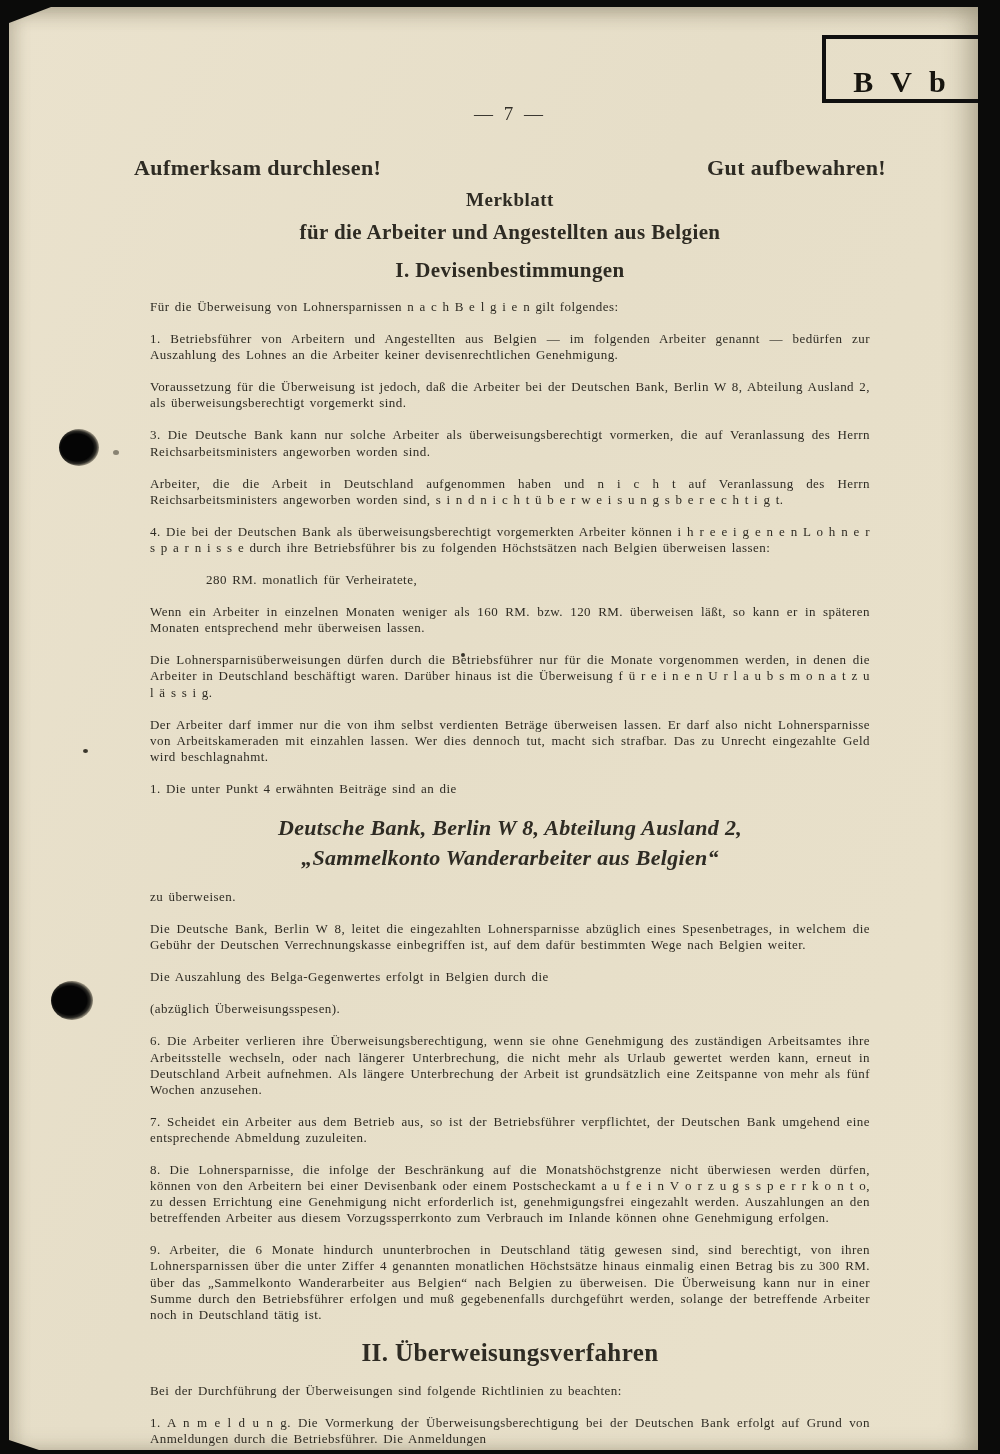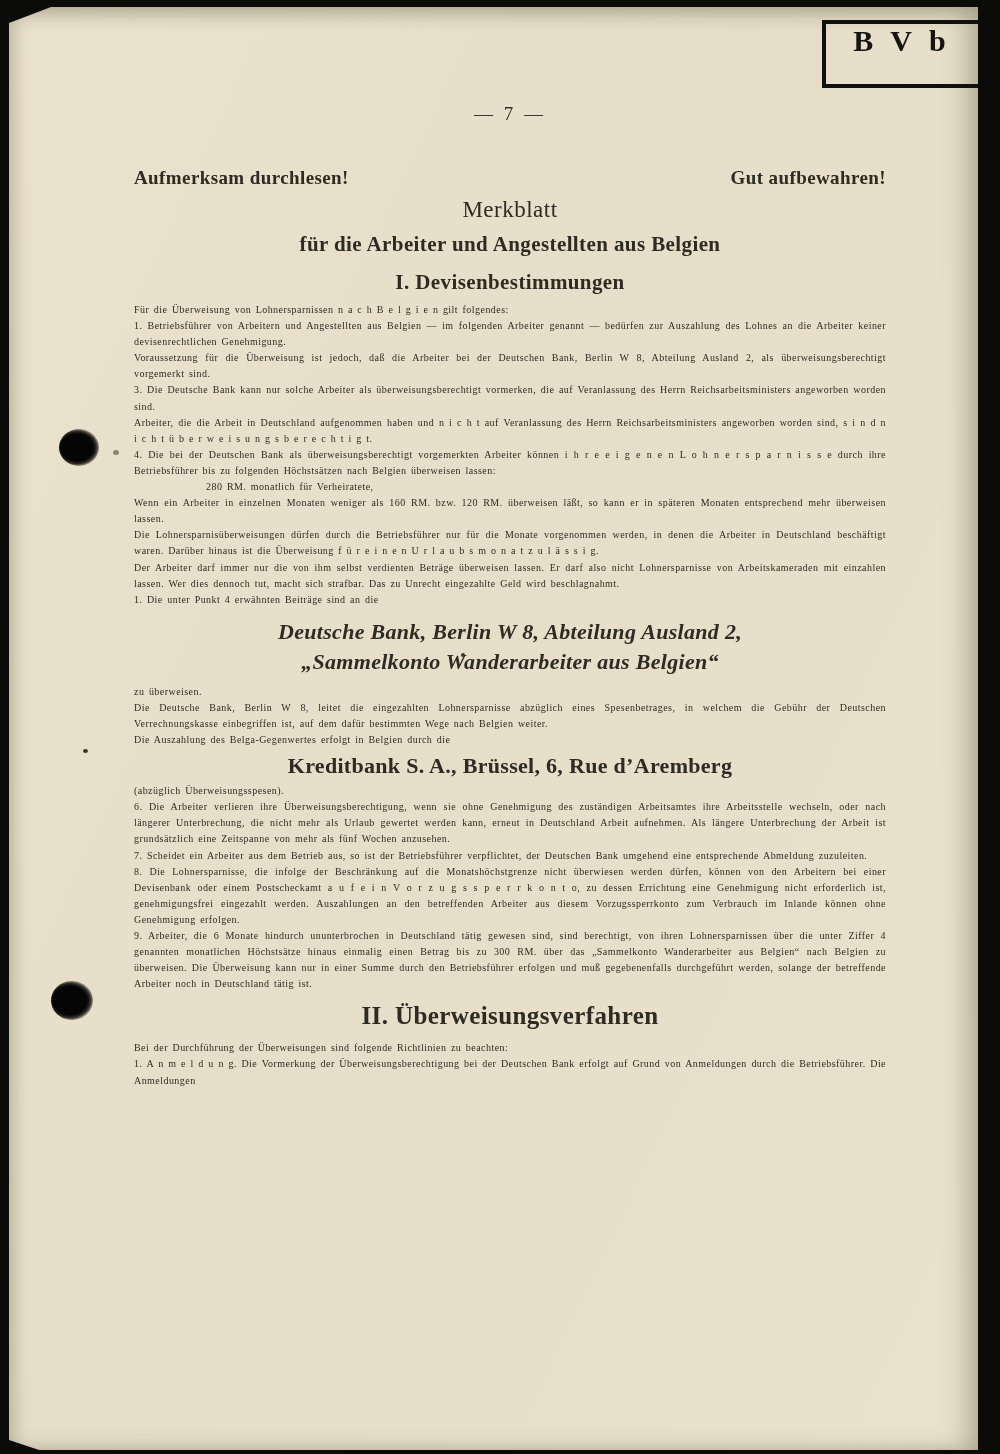--- a/index.html
+++ b/index.html
@@ -14,39 +14,39 @@
     background:linear-gradient(115deg,#eae2cd 0%,#e6dec8 45%,#e9e1cb 100%);
     box-shadow:inset -14px 0 22px rgba(95,85,62,.28),
                inset 0 10px 16px rgba(95,85,62,.18),
                inset 10px 0 14px rgba(95,85,62,.14);
   }
   .corner-tl{position:absolute;left:0;top:0;width:0;height:0;
     border-top:16px solid #0b0b0a;border-right:42px solid transparent;}
   .corner-bl{position:absolute;left:0;bottom:0;width:0;height:0;
     border-bottom:10px solid #0b0b0a;border-right:30px solid transparent;}
   .stamp-box{
-    position:absolute;right:0;top:13px;width:152px;height:60px;
+    position:absolute;right:0;top:28px;width:152px;height:60px;
     border-top:4px solid #101010;border-left:4px solid #101010;border-bottom:4px solid #101010;
-    display:flex;align-items:flex-start;justify-content:center;
+    display:flex;align-items:flex-end;justify-content:center;
   }
   .stamp-text{font-size:30px;font-weight:bold;letter-spacing:5px;color:#17150f;}
   .content{margin-left:125px;width:752px;padding-top:96px;color:#2e2b23;}
   .page-number{
     text-align:center;font-size:19px;letter-spacing:3px;color:#33302a;height:24px;
   }
   .note-row{
     display:flex;justify-content:space-between;align-items:baseline;
-    margin-top:40px;font-size:19px;font-weight:bold;letter-spacing:.4px;
+    margin-top:28px;font-size:22px;font-weight:bold;letter-spacing:.4px;
   }
-  .doc-title{margin:8px 0 0 0;text-align:center;font-size:23px;font-weight:normal;letter-spacing:.5px;}
+  .doc-title{margin:8px 0 0 0;text-align:center;font-size:19px;font-weight:bold;letter-spacing:.5px;}
   .doc-subtitle{margin:9px 0 0 0;text-align:center;font-size:21px;font-weight:bold;letter-spacing:.4px;}
   .section-heading{margin:13px 0 7px 0;text-align:center;font-size:21px;font-weight:bold;letter-spacing:.4px;}
   .section-heading-2{margin:10px 0 10px 0;text-align:center;font-size:25px;font-weight:bold;letter-spacing:.4px;}
   p.body{
-    margin:0;font-size:10px;line-height:16.1px;text-align:justify;
+    margin:16px;font-size:13px;line-height:16.1px;text-align:justify;
     letter-spacing:.45px;word-spacing:1.6px;color:#2e2b23;
   }
   p.indent{margin-left:72px;text-align:left;}
   .bank-heading{margin:9px 0 0 0;text-align:center;font-size:22px;font-weight:bold;line-height:30px;letter-spacing:.3px;font-style:italic;}
   .bank-heading.second{margin:0 0 7px 0;}
   .kreditbank-heading{margin:5px 0 4px 0;text-align:center;font-size:22px;font-weight:bold;letter-spacing:.3px;}
   .hole{
     position:absolute;border-radius:50%;
     background:radial-gradient(ellipse at 45% 50%, #050505 0 52%, rgba(10,10,8,.85) 62%, rgba(110,100,78,.35) 74%, rgba(110,100,78,0) 82%);
   }
@@ -95,21 +95,20 @@
     <p class="body">Der Arbeiter darf immer nur die von ihm selbst verdienten Beträge überweisen lassen. Er darf also nicht Lohnersparnisse von Arbeitskameraden mit einzahlen lassen. Wer dies dennoch tut, macht sich strafbar. Das zu Unrecht eingezahlte Geld wird beschlagnahmt.</p>
     <p class="body">1. Die unter Punkt 4 erwähnten Beiträge sind an die</p>
 
     <h3 class="bank-heading">Deutsche Bank, Berlin W 8, Abteilung Ausland 2,</h3>
     <h3 class="bank-heading second">„Sammelkonto Wanderarbeiter aus Belgien“</h3>
 
     <p class="body">zu überweisen.</p>
     <p class="body">Die Deutsche Bank, Berlin W 8, leitet die eingezahlten Lohnersparnisse abzüglich eines Spesenbetrages, in welchem die Gebühr der Deutschen Verrechnungskasse einbegriffen ist, auf dem dafür bestimmten Wege nach Belgien weiter.</p>
     <p class="body">Die Auszahlung des Belga-Gegenwertes erfolgt in Belgien durch die</p>
 
-    <h3 class="kreditbank-heading">Kreditbank S. A., Brüssel, 6, Rue d’Aremberg</h3>
 
     <p class="body">(abzüglich Überweisungsspesen).</p>
     <p class="body">6. Die Arbeiter verlieren ihre Überweisungsberechtigung, wenn sie ohne Genehmigung des zuständigen Arbeitsamtes ihre Arbeitsstelle wechseln, oder nach längerer Unterbrechung, die nicht mehr als Urlaub gewertet werden kann, erneut in Deutschland Arbeit aufnehmen. Als längere Unterbrechung der Arbeit ist grundsätzlich eine Zeitspanne von mehr als fünf Wochen anzusehen.</p>
     <p class="body">7. Scheidet ein Arbeiter aus dem Betrieb aus, so ist der Betriebsführer verpflichtet, der Deutschen Bank umgehend eine entsprechende Abmeldung zuzuleiten.</p>
     <p class="body">8. Die Lohnersparnisse, die infolge der Beschränkung auf die Monatshöchstgrenze nicht überwiesen werden dürfen, können von den Arbeitern bei einer Devisenbank oder einem Postscheckamt  a u f   e i n   V o r z u g s s p e r r k o n t o,  zu dessen Errichtung eine Genehmigung nicht erforderlich ist, genehmigungsfrei eingezahlt werden. Auszahlungen an den betreffenden Arbeiter aus diesem Vorzugssperrkonto zum Verbrauch im Inlande können ohne Genehmigung erfolgen.</p>
     <p class="body">9. Arbeiter, die 6 Monate hindurch ununterbrochen in Deutschland tätig gewesen sind, sind berechtigt, von ihren Lohnersparnissen über die unter Ziffer 4 genannten monatlichen Höchstsätze hinaus einmalig einen Betrag bis zu 300 RM. über das „Sammelkonto Wanderarbeiter aus Belgien“ nach Belgien zu überweisen. Die Überweisung kann nur in einer Summe durch den Betriebsführer erfolgen und muß gegebenenfalls durchgeführt werden, solange der betreffende Arbeiter noch in Deutschland tätig ist.</p>
 
     <h3 class="section-heading-2">II. Überweisungsverfahren</h3>
 
     <p class="body">Bei der Durchführung der Überweisungen sind folgende Richtlinien zu beachten:</p>

